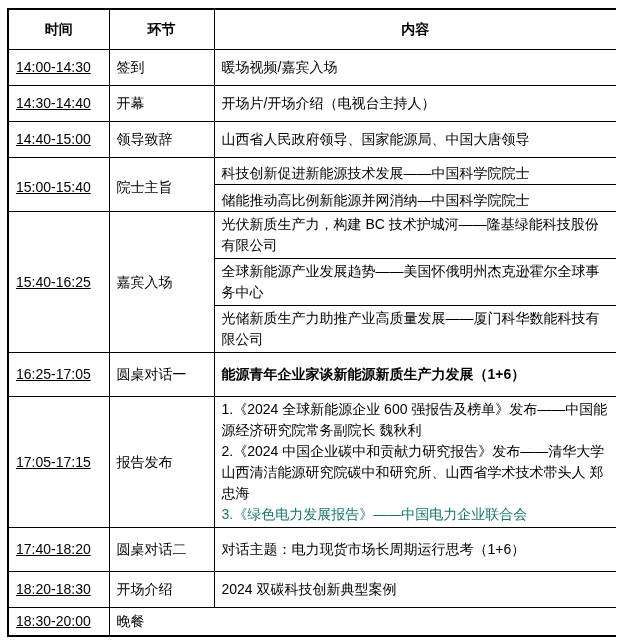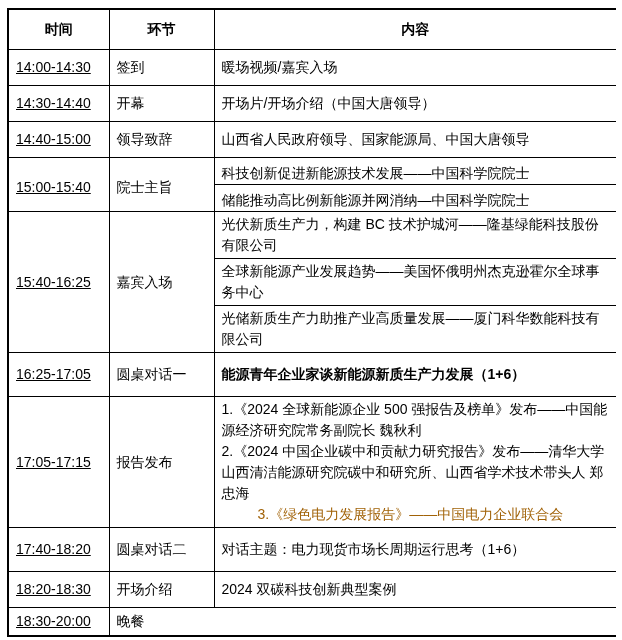--- a/index.html
+++ b/index.html
@@ -40,21 +40,21 @@
     padding: 9px 4px;
   }
   td { padding: 7px 8px 7px 7px; }
   tr.row-sub td   { padding-top: 5px; padding-bottom: 0; }
   tr.row-tight td { padding-top: 2px; padding-bottom: 2px; }
   tr.row-roomy td { padding-top: 11px; padding-bottom: 11px; margin-top: 11px; }
   tr.row-slim td  { padding-top: 3px; padding-bottom: 3px; }
   td.time { white-space: nowrap; text-decoration: underline; }
   td.content-bold { font-weight: bold; }
   .para { margin: 0; }
-  .link-line { color: #a16207; cursor: pointer; margin-left: 36px; }
+  .link-line { color: #0f766e; cursor: pointer; }
 </style>
 </head>
 <body>
 
 <div class="page">
   <table class="agenda">
     <colgroup>
       <col class="c-time">
       <col class="c-stage">
       <col class="c-content">
@@ -68,21 +68,21 @@
     </thead>
     <tbody>
       <tr>
         <td class="time">14:00-14:30</td>
         <td>签到</td>
         <td>暖场视频/嘉宾入场</td>
       </tr>
       <tr>
         <td class="time">14:30-14:40</td>
         <td>开幕</td>
-        <td>开场片/开场介绍（中国大唐领导）</td>
+        <td>开场片/开场介绍（电视台主持人）</td>
       </tr>
       <tr>
         <td class="time">14:40-15:00</td>
         <td>领导致辞</td>
         <td>山西省人民政府领导、国家能源局、中国大唐领导</td>
       </tr>
       <tr class="row-sub">
         <td class="time" rowspan="2">15:00-15:40</td>
         <td rowspan="2">院士主旨</td>
         <td>科技创新促进新能源技术发展——中国科学院院士</td>
@@ -103,21 +103,21 @@
       </tr>
       <tr class="row-roomy">
         <td class="time">16:25-17:05</td>
         <td>圆桌对话一</td>
         <td class="content-bold">能源青年企业家谈新能源新质生产力发展（1+6）</td>
       </tr>
       <tr class="row-tight">
         <td class="time">17:05-17:15</td>
         <td>报告发布</td>
         <td>
-          <p class="para">1.《2024 全球新能源企业 500 强报告及榜单》发布——中国能源经济研究院常务副院长 魏秋利</p>
+          <p class="para">1.《2024 全球新能源企业 600 强报告及榜单》发布——中国能源经济研究院常务副院长 魏秋利</p>
           <p class="para">2.《2024 中国企业碳中和贡献力研究报告》发布——清华大学山西清洁能源研究院碳中和研究所、山西省学术技术带头人 郑忠海</p>
           <p class="para link-line">3.《绿色电力发展报告》——中国电力企业联合会</p>
         </td>
       </tr>
       <tr class="row-roomy">
         <td class="time">17:40-18:20</td>
         <td>圆桌对话二</td>
         <td>对话主题：电力现货市场长周期运行思考（1+6）</td>
       </tr>
       <tr>

